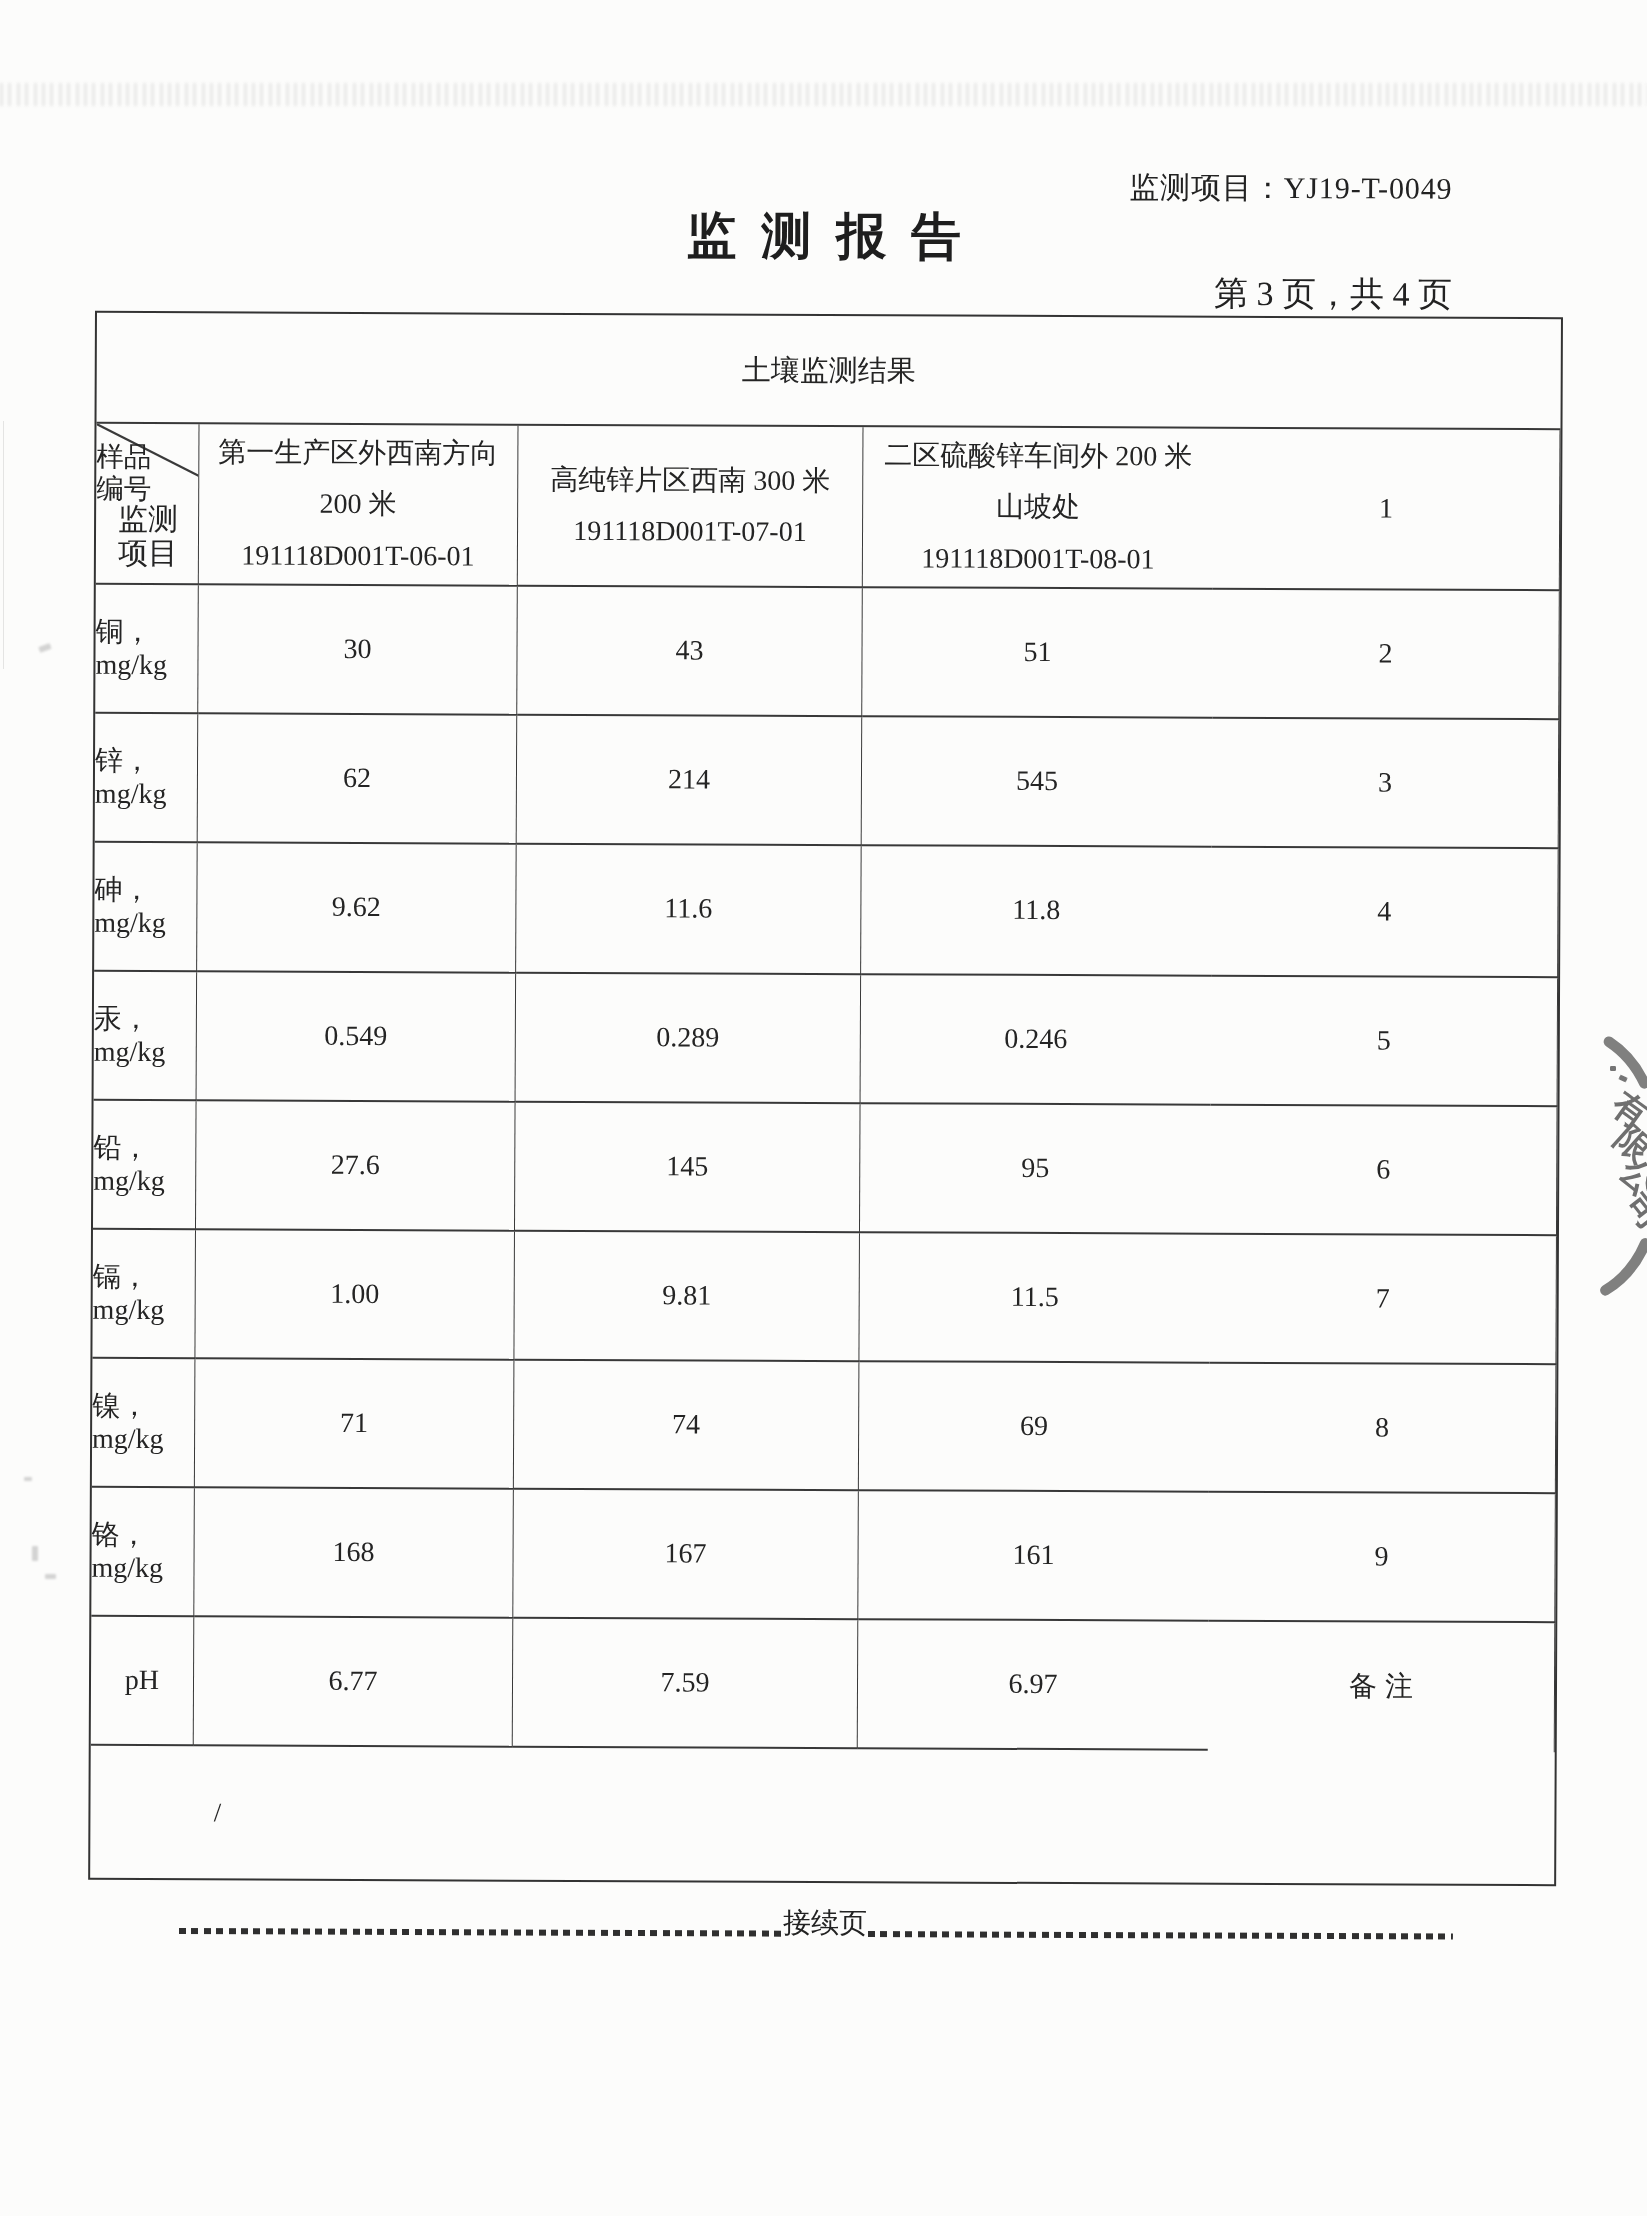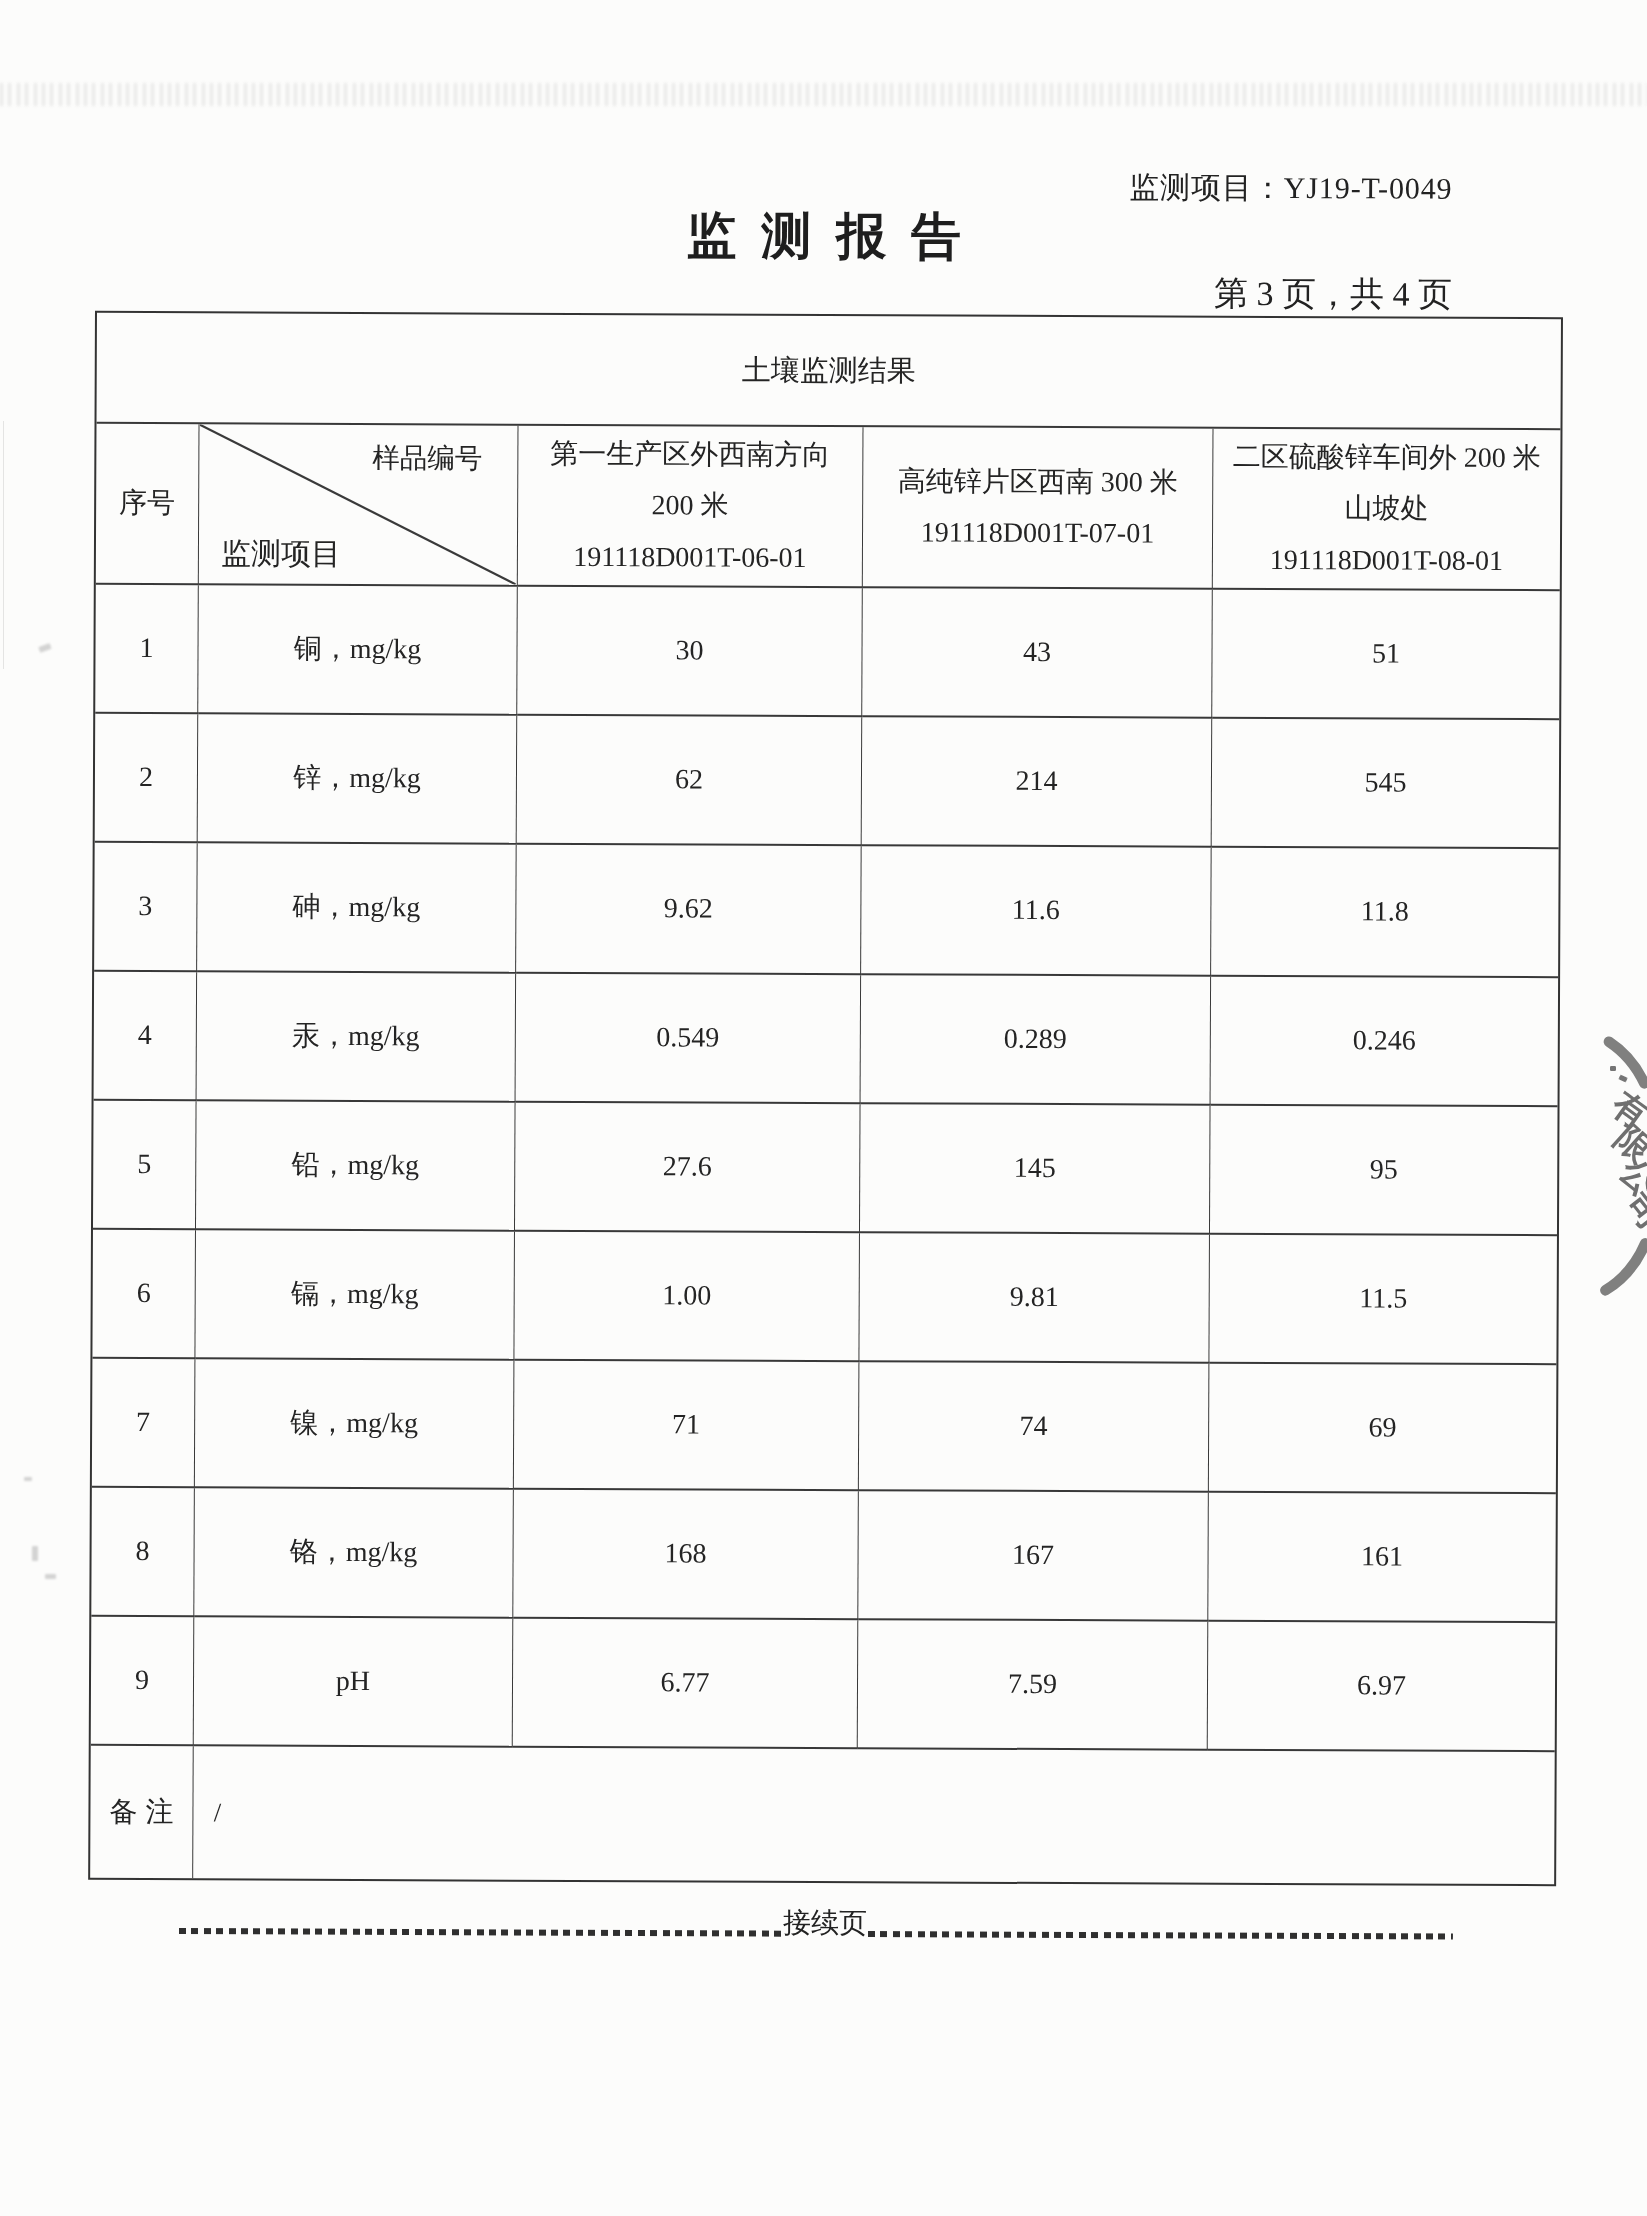--- a/index.html
+++ b/index.html
@@ -108,21 +108,20 @@
     <div class="report-no">
       <span>监测项目：</span><span>YJ19-T-0049</span>
     </div>
     <div class="doc-title">监 测 报 告</div>
     <div class="page-indicator">第 3 页，共 4 页</div>
 
     <div class="tbl">
 
       <div class="c noR tbl-title">土壤监测结果</div>
 
-      <div class="c">序号</div>
       <div class="c diag">
         <svg width="317" height="159" viewBox="0 0 716 358">
           <line x1="0" y1="0" x2="716" y2="358" stroke="#3a3a3a" stroke-width="5"></line>
         </svg>
         <span class="lbl-top">样品编号</span>
         <span class="lbl-bottom">监测项目</span>
       </div>
       <div class="c hdr-col">
         <span class="hdr-line">第一生产区外西南方向</span>
         <span class="hdr-line">200 米</span>

